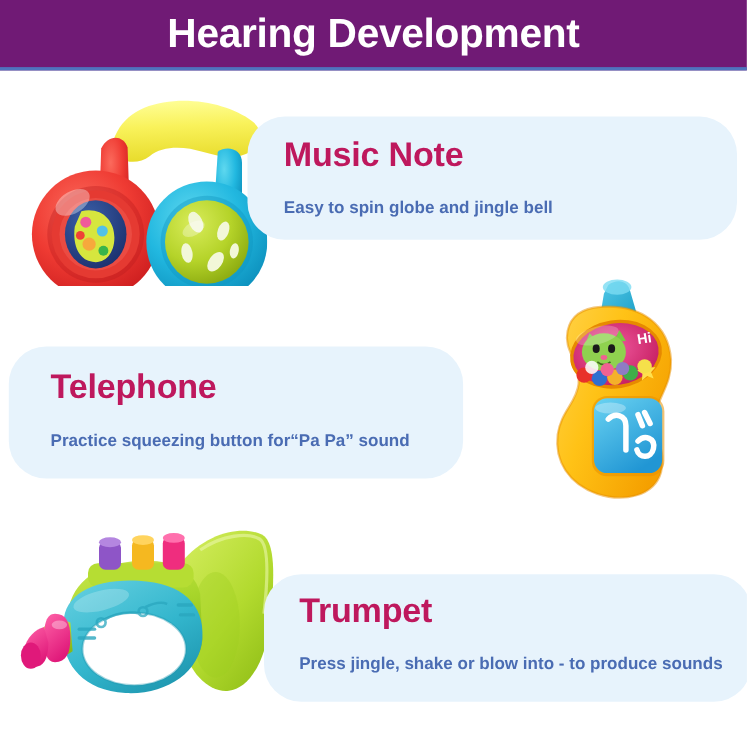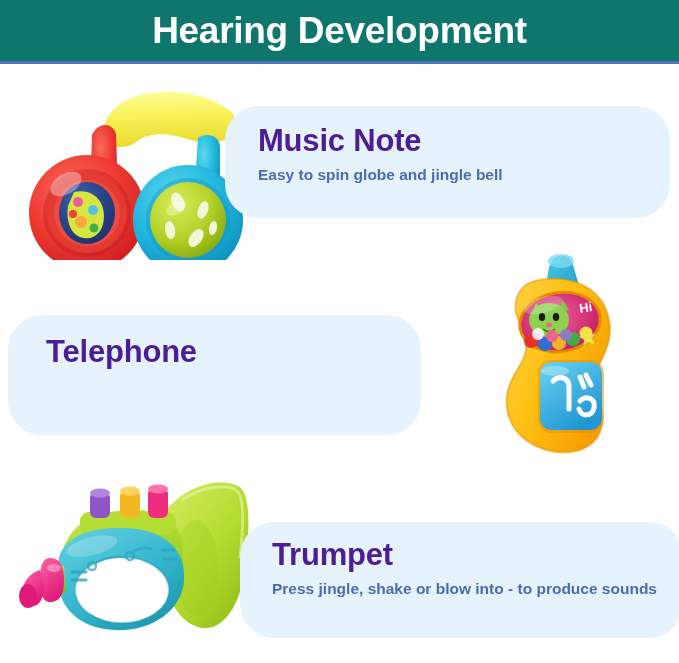--- a/index.html
+++ b/index.html
@@ -15,21 +15,21 @@
     position: relative;
   }
 
   
   #header-banner {
     position: absolute;
     left: 0;
     top: 0;
     width: 679px;
     height: 64px;
-    background: #0f766e;
+    background: #701a75;
     border-bottom: 3px solid #4f73bd;
     box-sizing: border-box;
     display: flex;
     align-items: center;
     justify-content: center;
   }
   #header-title {
     color: #ffffff;
     font-size: 37px;
     font-weight: bold;
@@ -39,33 +39,33 @@
   }
 
   
   .feature-card {
     position: absolute;
     background: #e7f3fc;
     border-radius: 34px;
     box-sizing: border-box;
   }
   .card-title {
-    color: #4c1d95;
+    color: #be185d;
     font-weight: bold;
     font-size: 31px;
     line-height: 1.05;
     letter-spacing: -0.2px;
     white-space: nowrap;
   }
   .card-desc {
     color: #4a6cb3;
     font-weight: bold;
     font-size: 15.5px;
     line-height: 1.32;
-    margin-top: 7px;
+    margin-top: 22px;
   }
 
   #card-music-note {
     left: 225px;
     top: 106px;
     width: 445px;
     height: 112px;
   }
   #card-music-note .card-body { padding: 19px 0 0 33px; }
 
@@ -182,20 +182,21 @@
 <div class="feature-card" id="card-music-note">
   <div class="card-body">
     <div class="card-title">Music Note</div>
     <div class="card-desc">Easy to spin globe and jingle bell</div>
   </div>
 </div>
 
 <div class="feature-card" id="card-telephone">
   <div class="card-body">
     <div class="card-title">Telephone</div>
+    <div class="card-desc">Practice squeezing button for“Pa Pa” sound</div>
   </div>
 </div>
 
 <div class="toy" id="toy-telephone">
   <svg viewBox="0 0 140 215" xmlns="http://www.w3.org/2000/svg">
     <defs>
       <linearGradient id="phBodyG" x1="0%" y1="0%" x2="100%" y2="60%">
         <stop offset="0%" stop-color="#ffd24a"></stop>
         <stop offset="45%" stop-color="#ffc216"></stop>
         <stop offset="100%" stop-color="#f5a000"></stop>

